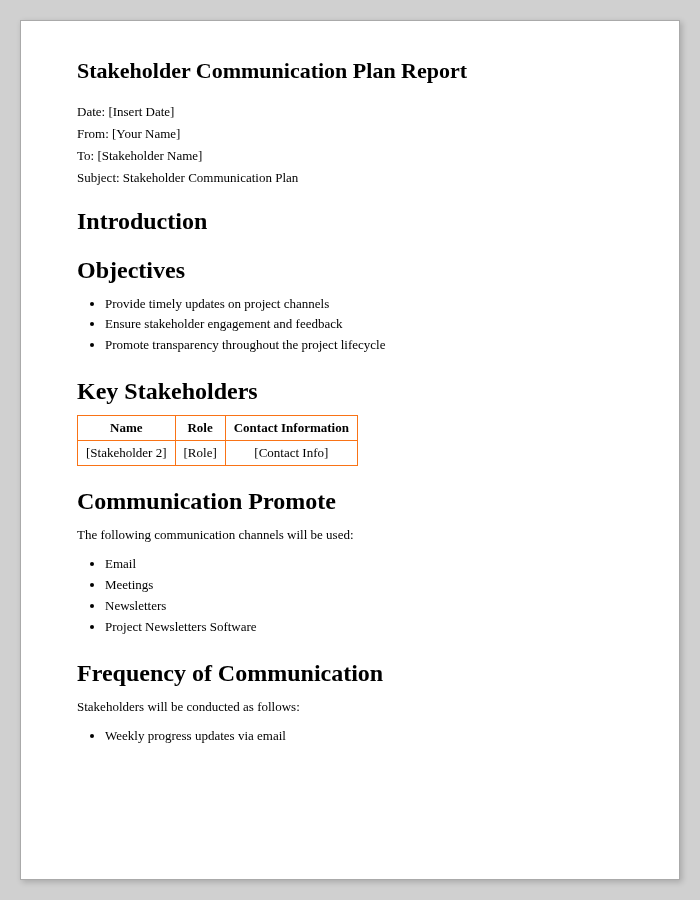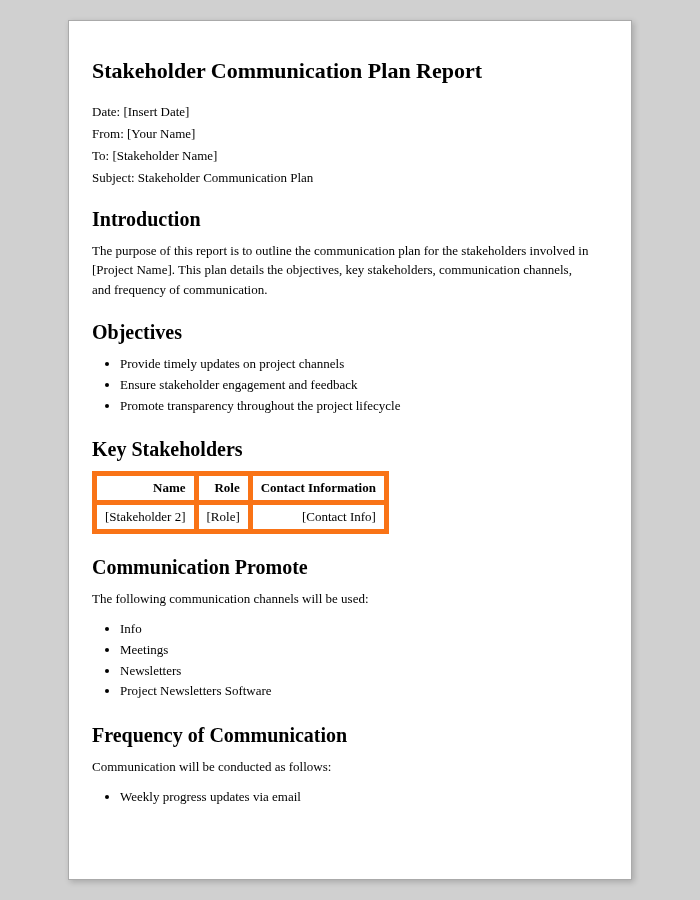--- a/index.html
+++ b/index.html
@@ -13,41 +13,41 @@
       display: flex;
       justify-content: center;
       align-items: flex-start;
       min-height: 900px;
       padding: 20px;
       font-family: 'Times New Roman', Times, serif;
     }
 
     .page {
       background: #ffffff;
-      width: 564px;
+      width: 660px;
       min-height: 860px;
-      padding: 36px 40px 36px 23px;
+      padding: 36px 40px 36px 56px;
       border: 1px solid #aaa;
       box-shadow: 2px 2px 6px rgba(0,0,0,0.2);
     }
 
     .doc-title {
       font-size: 22px;
       font-weight: bold;
       margin-bottom: 18px;
       line-height: 1.3;
     }
 
     .meta-line {
       font-size: 13px;
       margin-bottom: 6px;
     }
 
     .section-heading {
-      font-size: 20px;
+      font-size: 24px;
       font-weight: bold;
       margin-top: 22px;
       margin-bottom: 10px;
     }
 
     .body-text {
       font-size: 13px;
       line-height: 1.5;
       margin-bottom: 10px;
     }
@@ -64,44 +64,43 @@
     }
 
     .stakeholder-table {
       border-collapse: collapse;
       margin-bottom: 10px;
       font-size: 13px;
     }
 
     .stakeholder-table th,
     .stakeholder-table td {
-      border: 5px solid #f97316;
+      border: 1px solid #f97316;
       padding: 4px 8px;
-      text-align: right;
+      text-align: center;
     }
 
     .stakeholder-table th {
       font-weight: bold;
       background: #fff;
     }
   </style>
 </head>
 <body>
 
 <div class="page">
 
   <h1 class="doc-title">Stakeholder Communication Plan Report</h1>
 
   <p class="meta-line">Date: [Insert Date]</p>
   <p class="meta-line">From: [Your Name]</p>
   <p class="meta-line">To: [Stakeholder Name]</p>
   <p class="meta-line">Subject: Stakeholder Communication Plan</p>
 
   <h2 class="section-heading">Introduction</h2>
-  <p class="body-text">The purpose of this report is to outline the communication plan for the stakeholders involved in [Project Name]. This plan details the objectives, key stakeholders, communication channels, and frequency of communication.</p>
 
   <h2 class="section-heading">Objectives</h2>
   <ul class="doc-list">
     <li>Provide timely updates on project channels</li>
     <li>Ensure stakeholder engagement and feedback</li>
     <li>Promote transparency throughout the project lifecycle</li>
   </ul>
 
   <h2 class="section-heading">Key Stakeholders</h2>
   <table class="stakeholder-table">
@@ -117,25 +116,25 @@
         <td>[Stakeholder 2]</td>
         <td>[Role]</td>
         <td>[Contact Info]</td>
       </tr>
     </tbody>
   </table>
 
   <h2 class="section-heading">Communication Promote</h2>
   <p class="body-text">The following communication channels will be used:</p>
   <ul class="doc-list">
-    <li>Info</li>
+    <li>Email</li>
     <li>Meetings</li>
     <li>Newsletters</li>
     <li>Project Newsletters Software</li>
   </ul>
 
   <h2 class="section-heading">Frequency of Communication</h2>
-  <p class="body-text">Communication will be conducted as follows:</p>
+  <p class="body-text">Stakeholders will be conducted as follows:</p>
   <ul class="doc-list">
     <li>Weekly progress updates via email</li>
   </ul>
 
 </div>
 
 </body></html>

